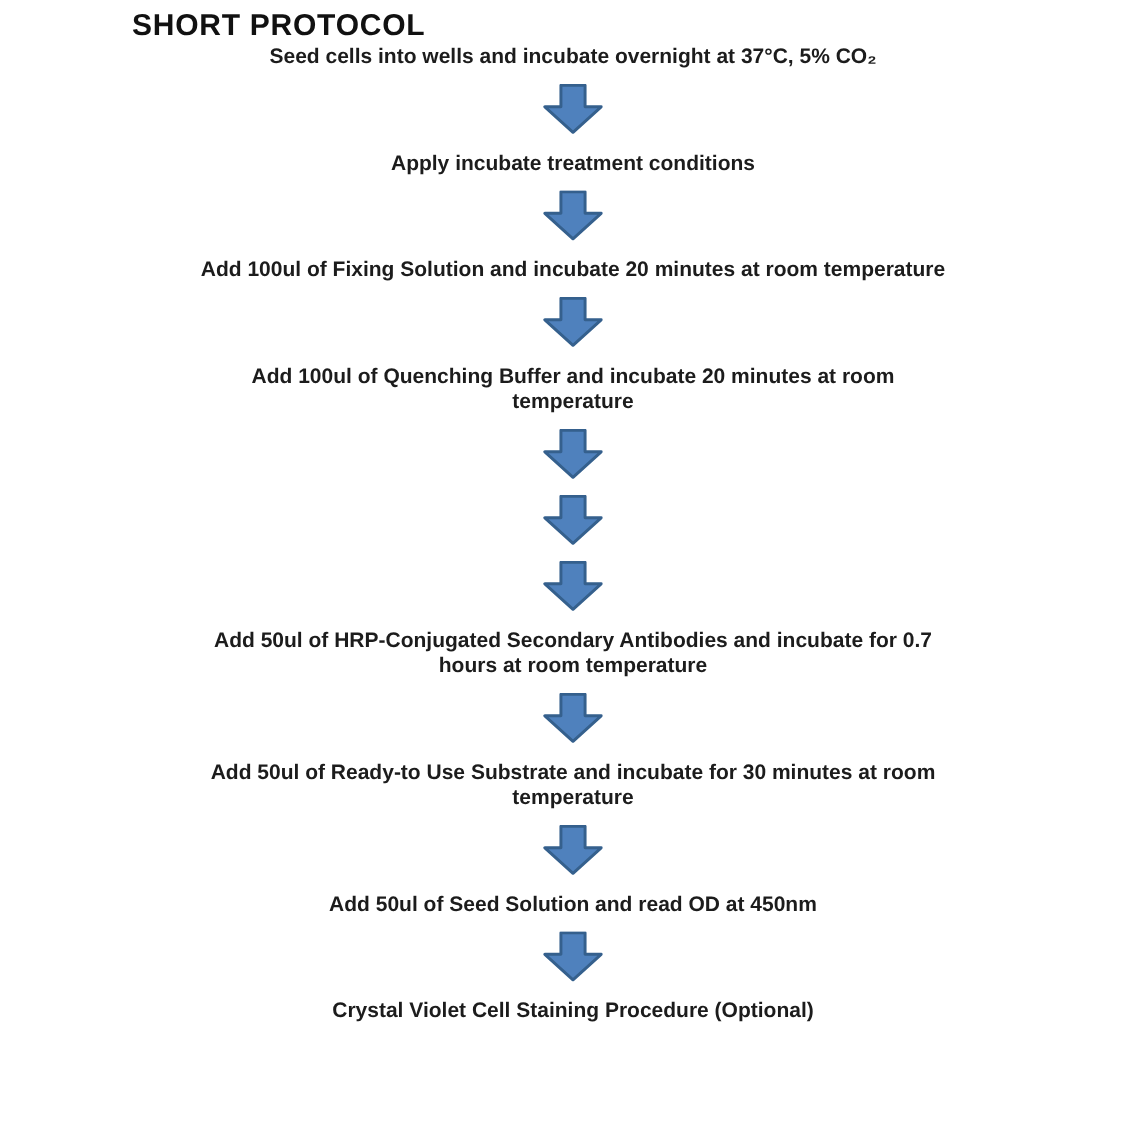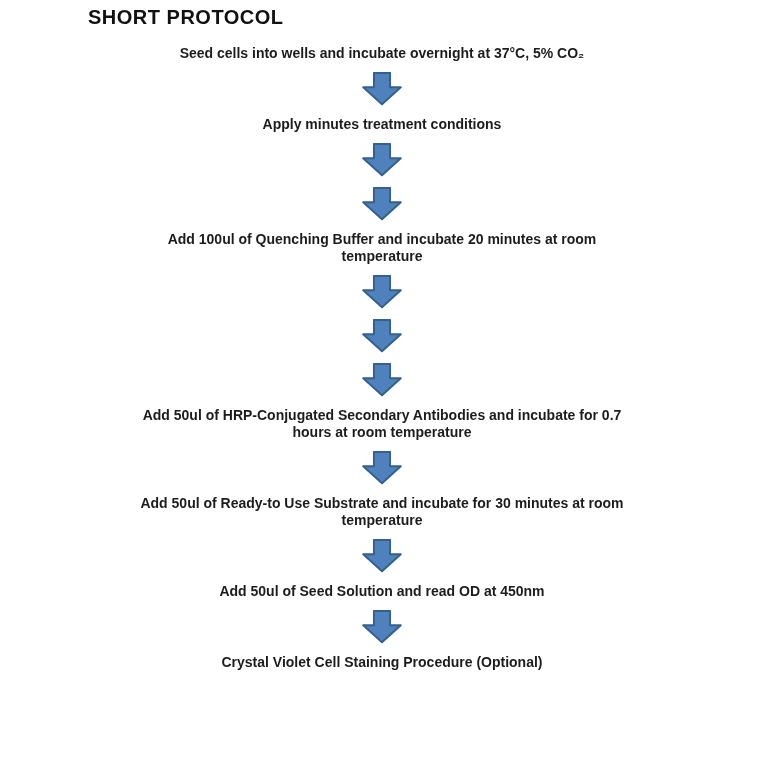--- a/index.html
+++ b/index.html
@@ -17,21 +17,20 @@
   }
   .doc-title {
     font-size: 20px;
     font-weight: bold;
     color: #111111;
     margin-left: 88px;
     letter-spacing: 0.5px;
     line-height: 24px;
   }
   .flow {
-    margin-top: 16px;
     display: flex;
     flex-direction: column;
     align-items: center;
     gap: 10px;
   }
   .step-text {
     font-size: 14px;
     font-weight: bold;
     color: #1c1c1c;
     text-align: center;
@@ -48,24 +47,25 @@
 <body>
 
 <div class="page">
   <div class="doc-title">SHORT PROTOCOL</div>
 
   <div class="flow" id="flow">
       <div class="step-text">Seed cells into wells and incubate overnight at 37°C, 5% CO₂</div>
       <svg class="arrow-icon" width="46" height="34" viewBox="0 0 48 38" xmlns="http://www.w3.org/2000/svg">
     <path d="M15 1 H33 V17 H45 L24 36 L3 17 H15 Z" stroke-width="2.2" stroke-linejoin="round" fill="#4f81bd" stroke="#35608d"></path>
   </svg>
-      <div class="step-text">Apply minutes treatment conditions</div>
+      <div class="step-text">Apply incubate treatment conditions</div>
       <svg class="arrow-icon" width="46" height="34" viewBox="0 0 48 38" xmlns="http://www.w3.org/2000/svg">
     <path d="M15 1 H33 V17 H45 L24 36 L3 17 H15 Z" stroke-width="2.2" stroke-linejoin="round" fill="#4f81bd" stroke="#35608d"></path>
   </svg>
+      <div class="step-text">Add 100ul of Fixing Solution and incubate 20 minutes at room temperature</div>
       <svg class="arrow-icon" width="46" height="34" viewBox="0 0 48 38" xmlns="http://www.w3.org/2000/svg">
     <path d="M15 1 H33 V17 H45 L24 36 L3 17 H15 Z" stroke-width="2.2" stroke-linejoin="round" fill="#4f81bd" stroke="#35608d"></path>
   </svg>
       <div class="step-text">Add 100ul of Quenching Buffer and incubate 20 minutes at room
 temperature</div>
       <svg class="arrow-icon" width="46" height="34" viewBox="0 0 48 38" xmlns="http://www.w3.org/2000/svg">
     <path d="M15 1 H33 V17 H45 L24 36 L3 17 H15 Z" stroke-width="2.2" stroke-linejoin="round" fill="#4f81bd" stroke="#35608d"></path>
   </svg>
       <svg class="arrow-icon" width="46" height="34" viewBox="0 0 48 38" xmlns="http://www.w3.org/2000/svg">
     <path d="M15 1 H33 V17 H45 L24 36 L3 17 H15 Z" stroke-width="2.2" stroke-linejoin="round" fill="#4f81bd" stroke="#35608d"></path>

